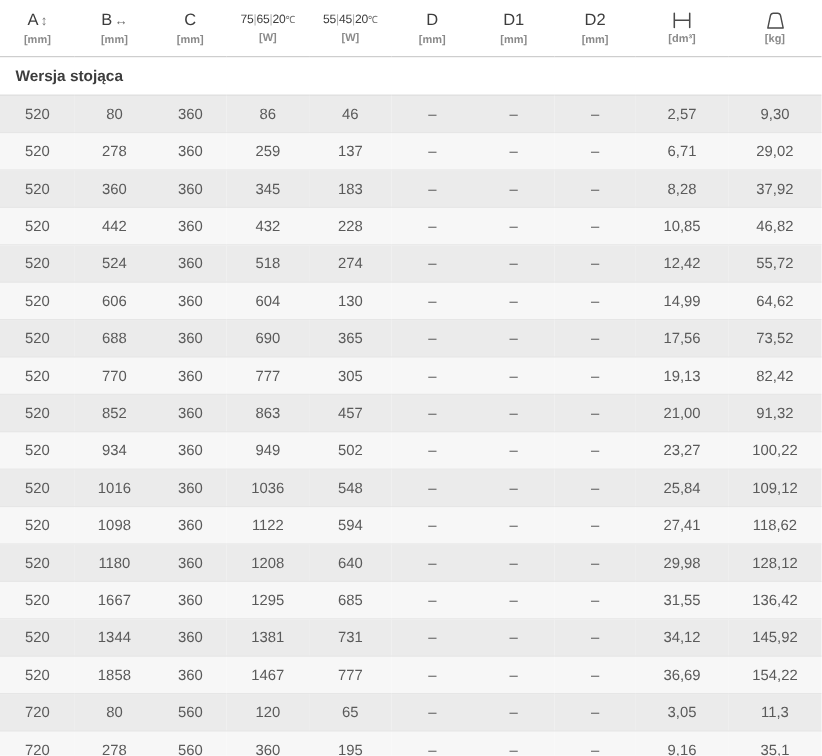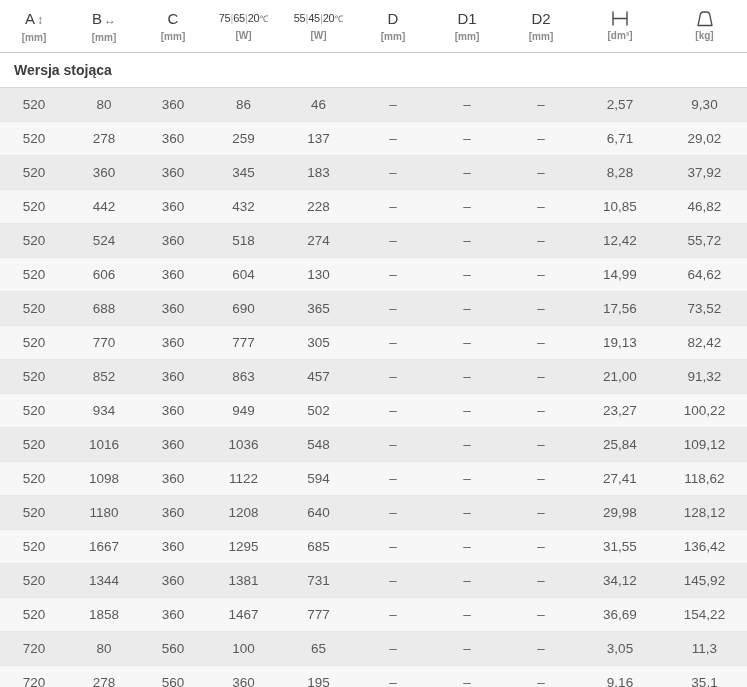--- a/index.html
+++ b/index.html
@@ -362,21 +362,21 @@
         <td class="dash">–</td>
         <td class="dash">–</td>
         <td class="dash">–</td>
         <td>36,69</td>
         <td>154,22</td>
       </tr>
       <tr class="odd">
         <td>720</td>
         <td>80</td>
         <td>560</td>
-        <td>100</td>
+        <td>120</td>
         <td>65</td>
         <td class="dash">–</td>
         <td class="dash">–</td>
         <td class="dash">–</td>
         <td>3,05</td>
         <td>11,3</td>
       </tr>
       <tr class="even">
         <td>720</td>
         <td>278</td>

